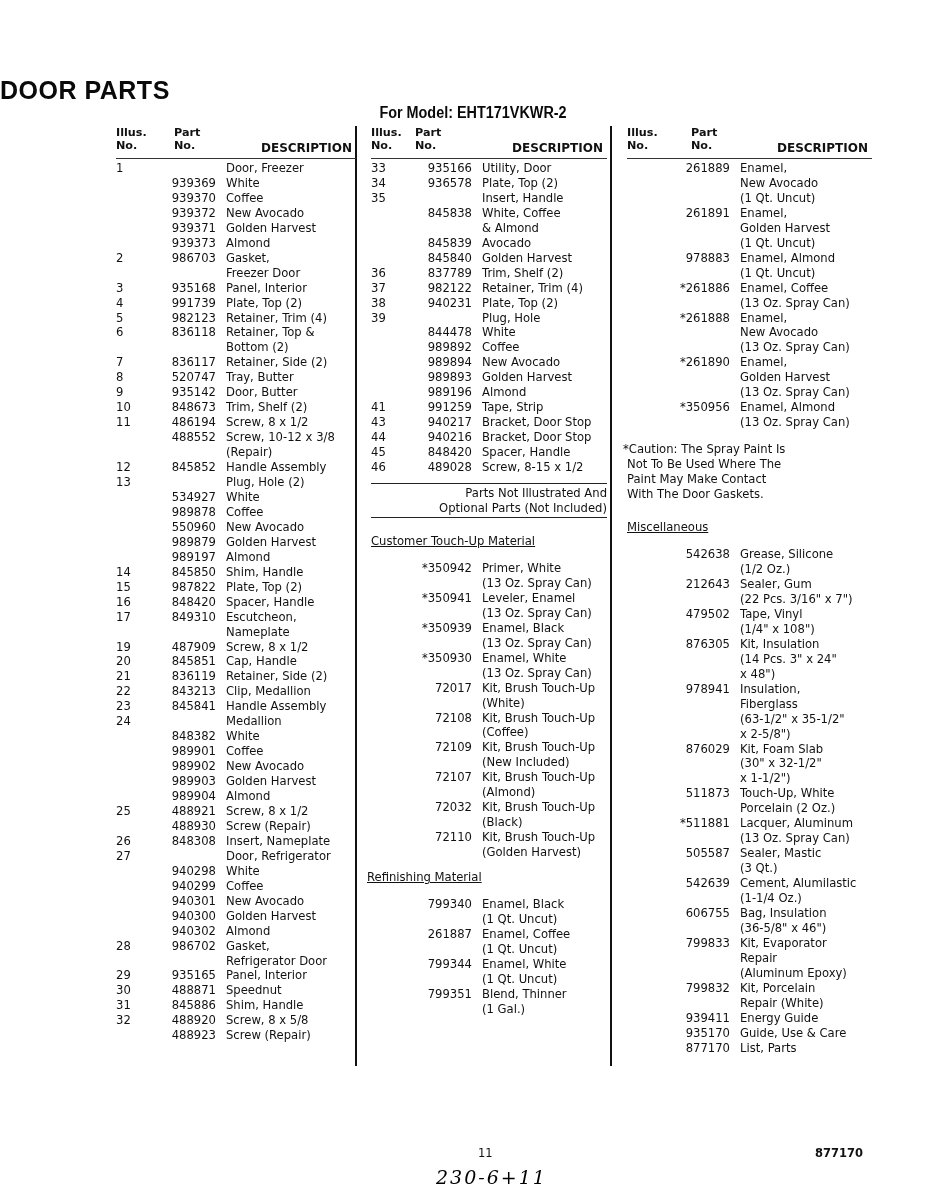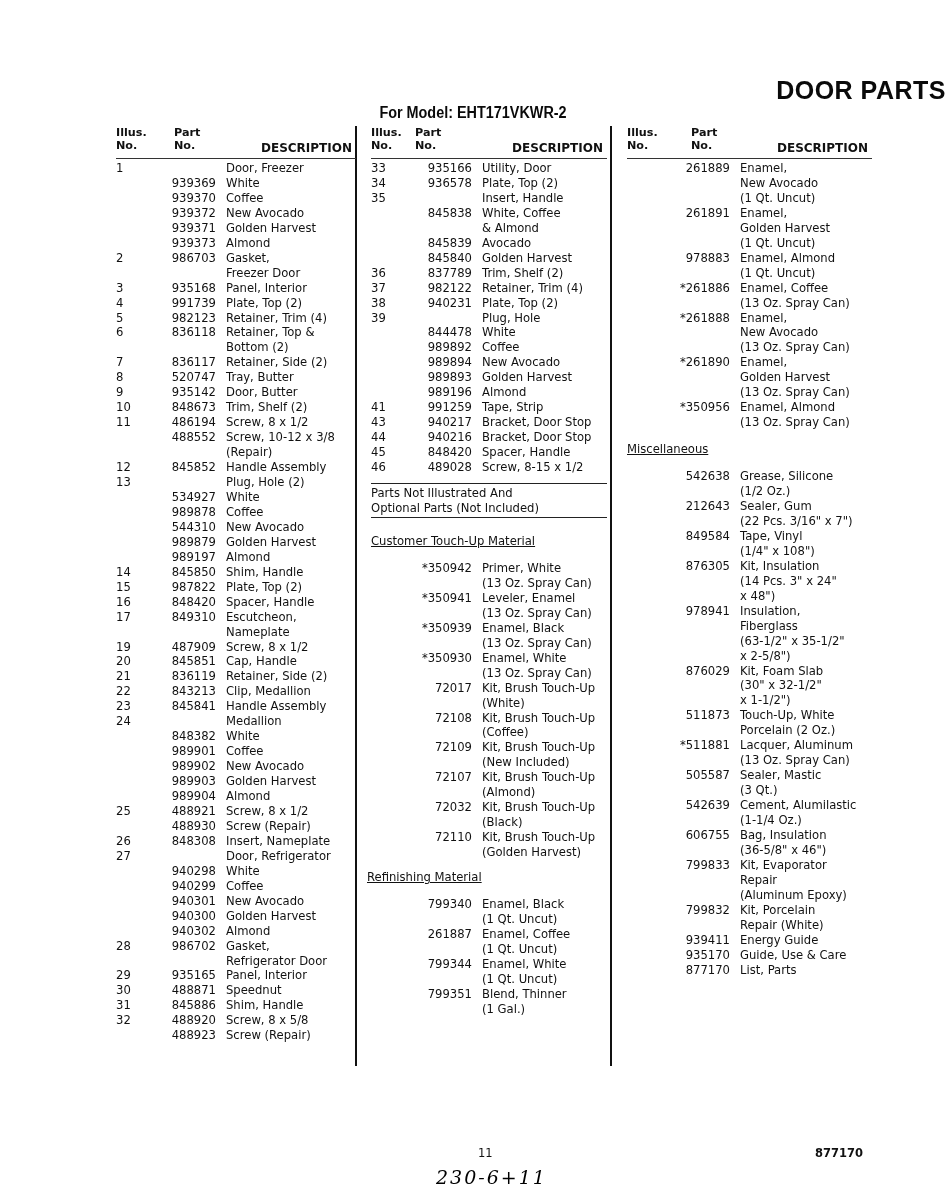--- a/index.html
+++ b/index.html
@@ -1,21 +1,21 @@
 <!DOCTYPE html>
 <html><head>
 <meta charset="utf-8">
 <style>
   html, body { margin: 0; padding: 0; background: #ffffff; }
   body {
     width: 946px; height: 1200px; position: relative; overflow: hidden;
     font-family: "DejaVu Sans", sans-serif; color: #111;
   }
   .title {
-    position: absolute; left: 0; width: 946px; top: 76px; text-align: right;
+    position: absolute; left: 0; width: 946px; top: 76px; text-align: left;
     font-family: "Liberation Sans", sans-serif; font-weight: bold;
     font-size: 25px; letter-spacing: 0.5px; color: #0a0a0a;
   }
   .subtitle {
     position: absolute; left: 0; width: 946px; top: 104px; text-align: center;
     font-family: "Liberation Sans", sans-serif; font-weight: bold;
     font-size: 16px; transform: scaleX(0.9); color: #0a0a0a;
   }
   .col { position: absolute; top: 124px; font-size: 11.6px; line-height: 14.95px; }
   .col1 { left: 116px; width: 240px; }
@@ -28,21 +28,21 @@
   .hdr .h-part { left: 58px; top: 2px; }
   .hdr .h-desc { right: 4px; top: 18px; font-size: 12px; }
   .row { display: flex; white-space: nowrap; }
   .row .illus { width: 46px; flex: none; }
   .row .part { width: 64px; flex: none; text-align: right; padding-right: 10px; box-sizing: border-box; }
   .row .desc { flex: 1; }
   .col2 .row .illus { width: 34px; }
   .col2 .row .part { width: 77px; }
   .col3 .row .illus { width: 40px; }
   .col3 .row .part { width: 73px; }
-  .section-note { text-align: left; font-size: 11.6px; line-height: 15px; border-top: 1px solid #222; border-bottom: 1px solid #222; margin: 8px 0 6px 0; padding: 2px 0 1px; }
+  .section-note { text-align: right; font-size: 11.6px; line-height: 15px; border-top: 1px solid #222; border-bottom: 1px solid #222; margin: 8px 0 6px 0; padding: 2px 0 1px; }
   .section-head { text-decoration: underline; margin: 10px 0 12px 0; display: inline-block; }
   .caution { font-size: 11.6px; line-height: 15px; margin: 12px 0 6px -4px; }
   .footer-page { position: absolute; left: 478px; top: 1146px; font-size: 11.5px; }
   .footer-doc { position: absolute; left: 815px; top: 1146px; font-size: 11.5px; font-weight: bold; }
   .handwritten { position: absolute; left: 436px; top: 1166px; font-family: "DejaVu Serif", serif; font-style: italic; font-size: 19px; letter-spacing: 2px; color: #000000; }
 </style>
 </head>
 <body>
 
 <div class="title">DOOR PARTS</div>
@@ -173,21 +173,21 @@
         <span class="part">534927</span>
         <span class="desc">White</span>
       </div>
       <div class="row">
         <span class="illus"></span>
         <span class="part">989878</span>
         <span class="desc">Coffee</span>
       </div>
       <div class="row">
         <span class="illus"></span>
-        <span class="part">544310</span>
+        <span class="part">550960</span>
         <span class="desc">New Avocado</span>
       </div>
       <div class="row">
         <span class="illus"></span>
         <span class="part">989879</span>
         <span class="desc">Golden Harvest</span>
       </div>
       <div class="row">
         <span class="illus"></span>
         <span class="part">989197</span>
@@ -712,20 +712,26 @@
         <span class="illus"></span>
         <span class="part">*350956</span>
         <span class="desc">Enamel, Almond</span>
       </div>
       <div class="row">
         <span class="illus"></span>
         <span class="part"></span>
         <span class="desc">(13 Oz. Spray Can)</span>
       </div>
     </div>
+  <div class="caution">
+    <div>*Caution: The Spray Paint Is</div>
+    <div style="padding-left:4px">Not To Be Used Where The</div>
+    <div style="padding-left:4px">Paint May Make Contact</div>
+    <div style="padding-left:4px">With The Door Gaskets.</div>
+  </div>
   <div class="section-head" style="margin-top:12px;">Miscellaneous</div>
   <div>
       <div class="row">
         <span class="illus"></span>
         <span class="part">542638</span>
         <span class="desc">Grease, Silicone</span>
       </div>
       <div class="row">
         <span class="illus"></span>
         <span class="part"></span>
@@ -736,21 +742,21 @@
         <span class="part">212643</span>
         <span class="desc">Sealer, Gum</span>
       </div>
       <div class="row">
         <span class="illus"></span>
         <span class="part"></span>
         <span class="desc">(22 Pcs. 3/16" x 7")</span>
       </div>
       <div class="row">
         <span class="illus"></span>
-        <span class="part">849584</span>
+        <span class="part">479502</span>
         <span class="desc">Tape, Vinyl</span>
       </div>
       <div class="row">
         <span class="illus"></span>
         <span class="part"></span>
         <span class="desc">(1/4" x 108")</span>
       </div>
       <div class="row">
         <span class="illus"></span>
         <span class="part">876305</span>

